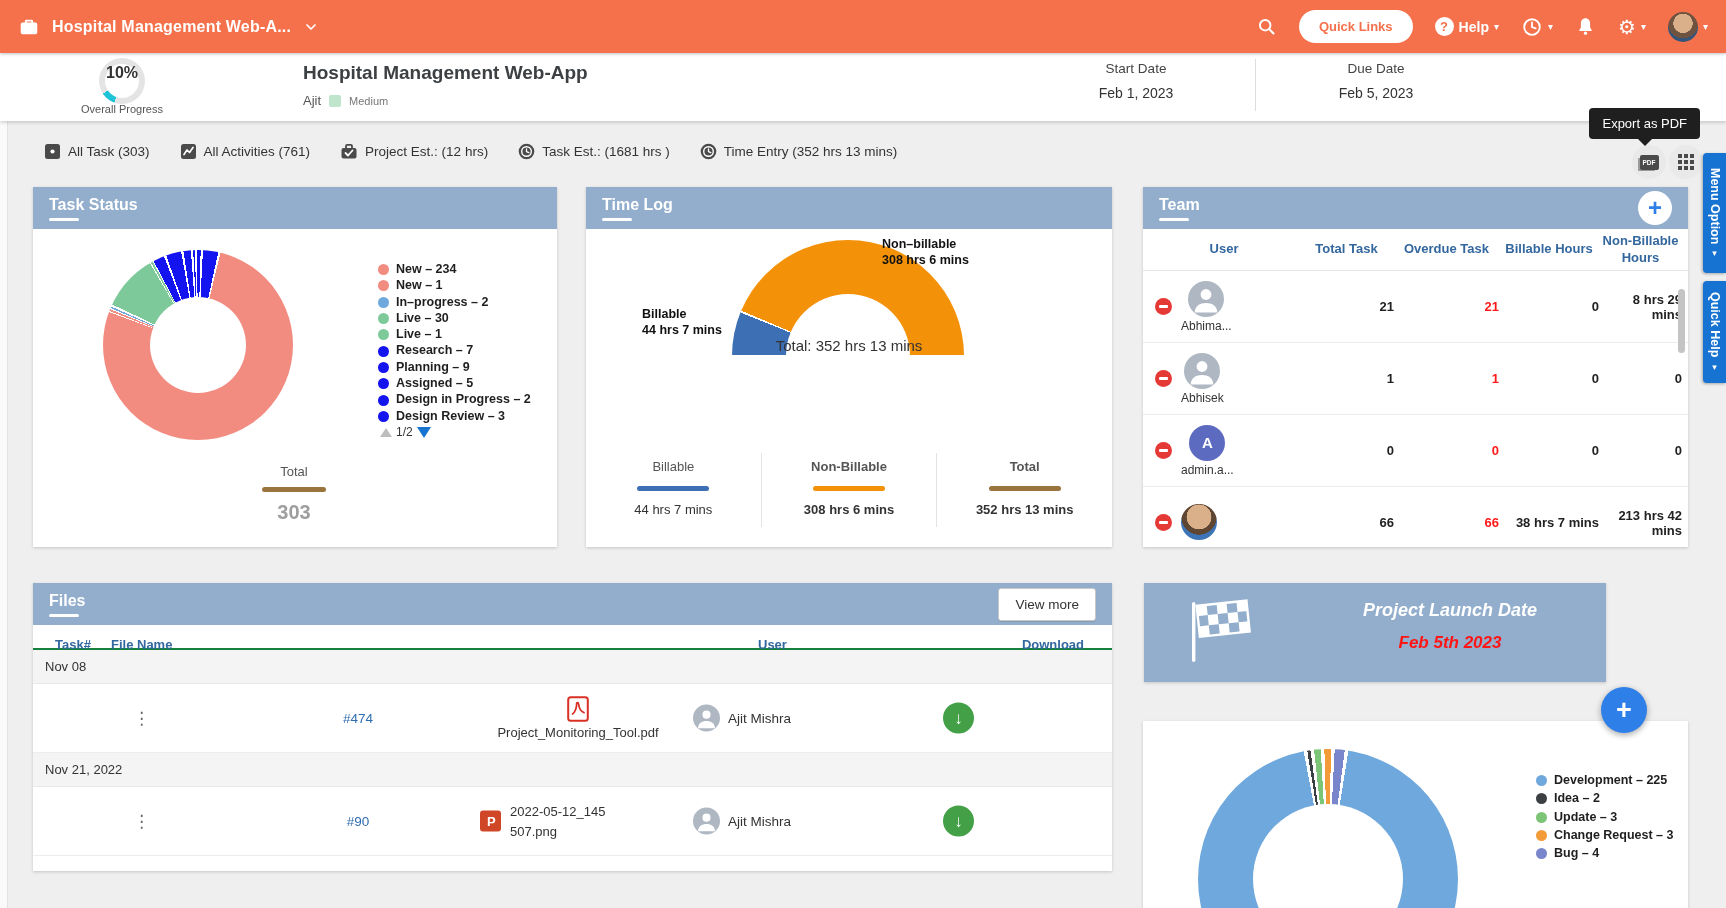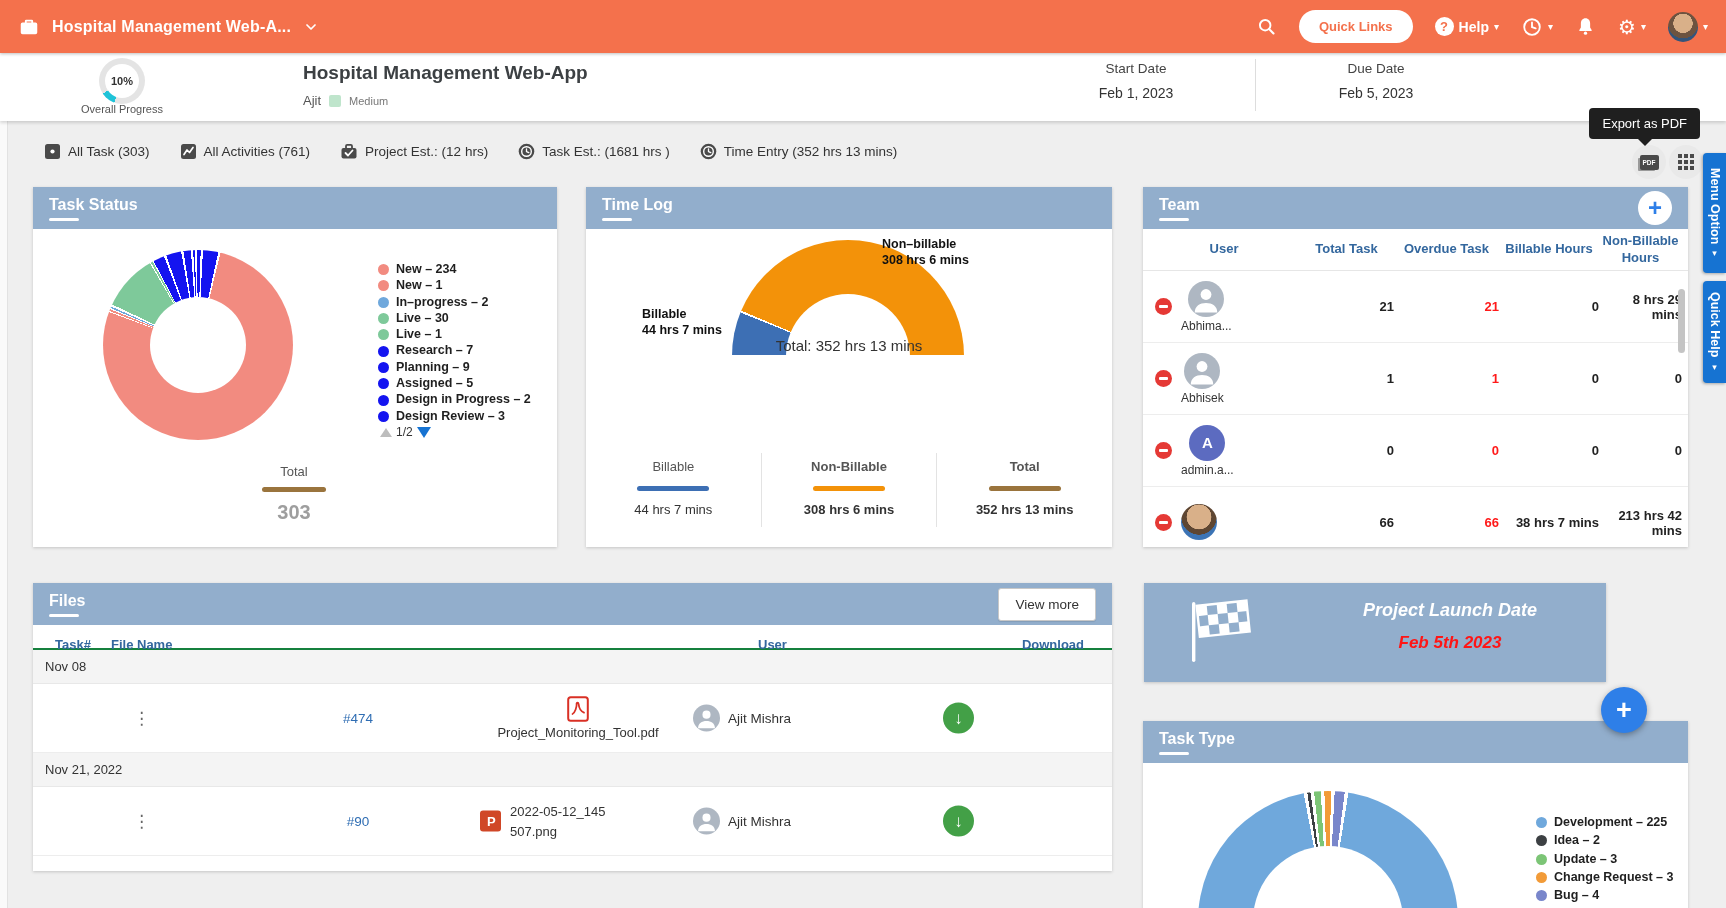--- a/index.html
+++ b/index.html
@@ -25,21 +25,21 @@
       background:radial-gradient(circle at 50% 38%, #d9b089 0 40%, #6d5340 41% 62%, #34547a 63%); }
 
   
   .subheader { position:absolute; top:53px; left:0; right:0; height:68px; background:#fff;
                box-shadow:0 2px 3px rgba(0,0,0,.14); z-index:20; }
   .edge-strip { position:absolute; left:0; top:53px; bottom:0; width:8px; background:#FAFAFA;
                 border-right:1px solid #E2E2E2; }
   .ring { position:absolute; left:99px; top:5px; width:46px; height:46px; border-radius:50%;
           display:flex; align-items:center; justify-content:center; }
   .ring-hole { width:34px; height:34px; border-radius:50%; background:#fff; display:flex;
-               align-items:center; justify-content:center; font-size:11px; font-weight:bold; color:#333; }
+               align-items:flex-start; justify-content:center; font-size:16px; font-weight:bold; color:#333; }
   .ring-label { position:absolute; left:64px; top:50px; width:116px; text-align:center;
                 font-size:11px; color:#555; }
   .ph-title { position:absolute; left:303px; top:9px; font-size:19px; font-weight:bold; color:#3C4043; }
   .ph-meta { position:absolute; left:303px; top:40px; display:flex; align-items:center; gap:8px;
              font-size:13px; color:#555; }
   .prio-chip { width:12px; height:12px; border-radius:2px; background:#BFE5CC; display:inline-block; }
   .prio-label { font-size:11px; color:#777; }
   .date-block { position:absolute; width:170px; text-align:center; top:8px; }
   .date-block .dl { font-size:13.5px; color:#444; }
   .date-block .dv { font-size:14px; color:#333; margin-top:9px; }
@@ -627,23 +627,20 @@
     </div>
     <div class="launch-text">
       <div class="launch-title">Project Launch Date</div>
       <div class="launch-date">Feb 5th 2023</div>
     </div>
   </div>
 
   <div class="fab">+</div>
 
   <div class="card c-tasktype">
-    <div class="card-head">
-      <span class="card-title">Task Type</span>
-    </div>
     <div class="card-body" style="height:208px">
       <div class="tt-donut" id="tt-donut" style="background: conic-gradient(from -10deg, rgb(255, 255, 255) 0deg, rgb(255, 255, 255) 0.8deg, rgb(60, 64, 67) 0.8deg, rgb(60, 64, 67) 2.23797deg, rgb(255, 255, 255) 2.23797deg, rgb(255, 255, 255) 3.03797deg, rgb(255, 255, 255) 3.03797deg, rgb(255, 255, 255) 3.83797deg, rgb(124, 197, 118) 3.83797deg, rgb(124, 197, 118) 6.79494deg, rgb(255, 255, 255) 6.79494deg, rgb(255, 255, 255) 7.59494deg, rgb(255, 255, 255) 7.59494deg, rgb(255, 255, 255) 8.39494deg, rgb(242, 155, 56) 8.39494deg, rgb(242, 155, 56) 11.3519deg, rgb(255, 255, 255) 11.3519deg, rgb(255, 255, 255) 12.1519deg, rgb(255, 255, 255) 12.1519deg, rgb(255, 255, 255) 12.9519deg, rgb(121, 134, 203) 12.9519deg, rgb(121, 134, 203) 17.4278deg, rgb(255, 255, 255) 17.4278deg, rgb(255, 255, 255) 18.2278deg, rgb(255, 255, 255) 18.2278deg, rgb(255, 255, 255) 19.0278deg, rgb(111, 168, 220) 19.0278deg, rgb(111, 168, 220) 359.2deg, rgb(255, 255, 255) 359.2deg, rgb(255, 255, 255) 360deg);">
         <div class="tt-hole"></div>
       </div>
       <div class="legend tt-legend">
         <div class="lg-item">
             <span class="lg-dot" style="background: rgb(111, 168, 220);"></span>
             <span>Development – 225</span>
           </div>
         <div class="lg-item">

